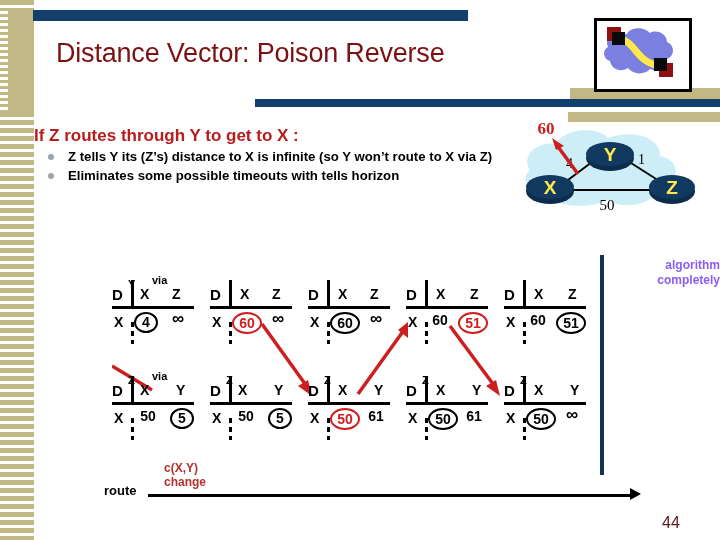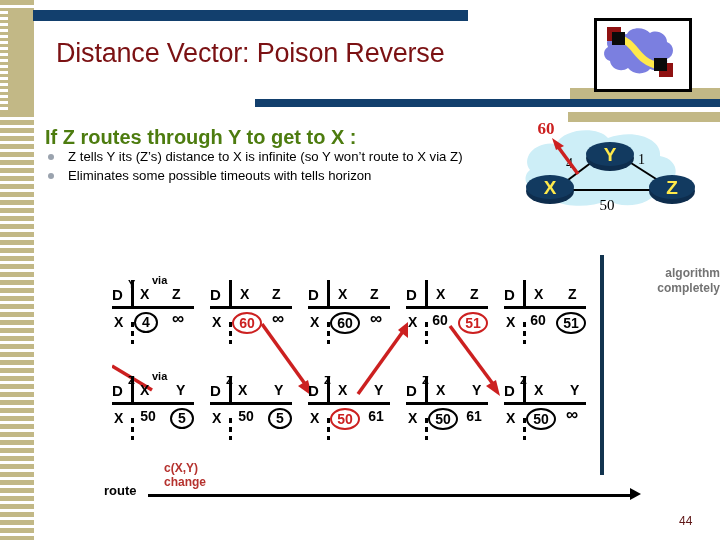--- a/index.html
+++ b/index.html
@@ -48,42 +48,42 @@
     font-size:27px;color:#7b1113;letter-spacing:-0.2px;
     white-space:nowrap;z-index:5;
   }
   
   #logo-frame{
     position:absolute;left:594px;top:18px;width:92px;height:68px;
     border:3px solid #000;background:#fff;z-index:6;
   }
   
   #lead-line{
-    position:absolute;left:45px;top:126px;
-    font-size:20px;font-weight:bold;color:#4d7c0f;white-space:nowrap;z-index:5;
+    position:absolute;left:34px;top:126px;
+    font-size:17px;font-weight:bold;color:#b91c1c;white-space:nowrap;z-index:5;
   }
   #bullets{
     position:absolute;left:45px;top:148px;width:470px;z-index:5;
   }
   .bullet-row{display:flex;align-items:flex-start;margin-bottom:2px;}
   .bullet-dot{
     flex:0 0 auto;width:6px;height:6px;border-radius:50%;
     background:#9aa3ae;margin:6px 14px 0 3px;
   }
   .bullet-text{
-    font-size:13.2px;font-weight:normal;color:#000;line-height:1.30;
+    font-size:13.2px;font-weight:bold;color:#000;line-height:1.30;
   }
   
   #net-diagram{
     position:absolute;left:512px;top:122px;width:190px;height:100px;z-index:5;
   }
   
   #algo-note{
-    position:absolute;left:608px;top:266px;width:112px;z-index:6;
-    font-size:12px;font-weight:bold;color:#737373;line-height:1.25;
+    position:absolute;left:608px;top:258px;width:112px;z-index:6;
+    font-size:12px;font-weight:bold;color:#8b5cf6;line-height:1.25;
     text-align:right;
   }
   #algo-rule{
     position:absolute;left:600px;top:255px;width:4px;height:220px;
     background:#12344f;z-index:6;
   }
   
   #tables{
     position:absolute;left:112px;top:278px;width:500px;height:190px;z-index:5;
   }
@@ -141,21 +141,21 @@
   .tick{
     position:absolute;font-size:13px;font-weight:bold;color:#000;z-index:5;margin-top:41px;
   }
   .tick sub{font-size:9px;}
   #cxy{
     position:absolute;left:164px;top:462px;font-size:12px;font-weight:bold;
     color:#b5322e;line-height:1.15;z-index:6;
   }
   
   #page-num{
-    position:absolute;left:679px;top:514px;font-size:12px;color:#5e1616;z-index:7;
+    position:absolute;left:662px;top:514px;font-size:16px;color:#5e1616;z-index:7;
   }
 </style>
 </head>
 <body>
 
 <div id="left-border"></div>
 <div id="left-border-block"></div>
 <div id="left-border-block2"></div>
 
 <div id="top-bar"></div>

